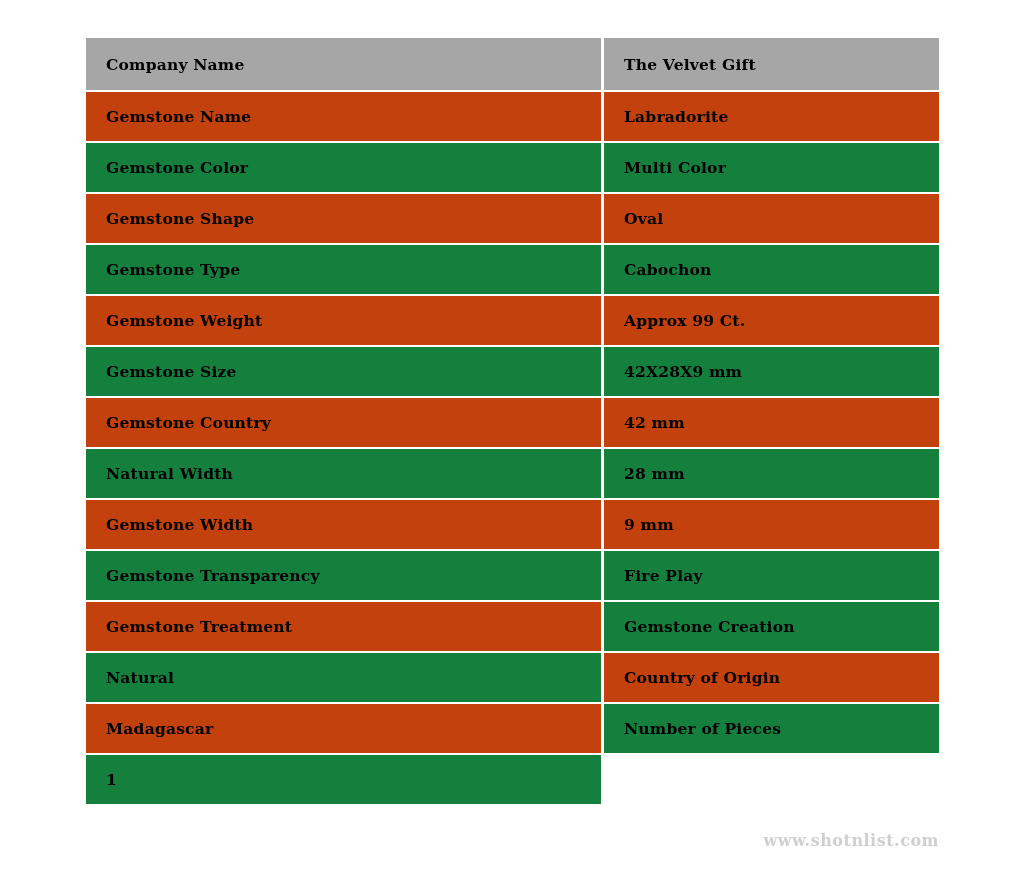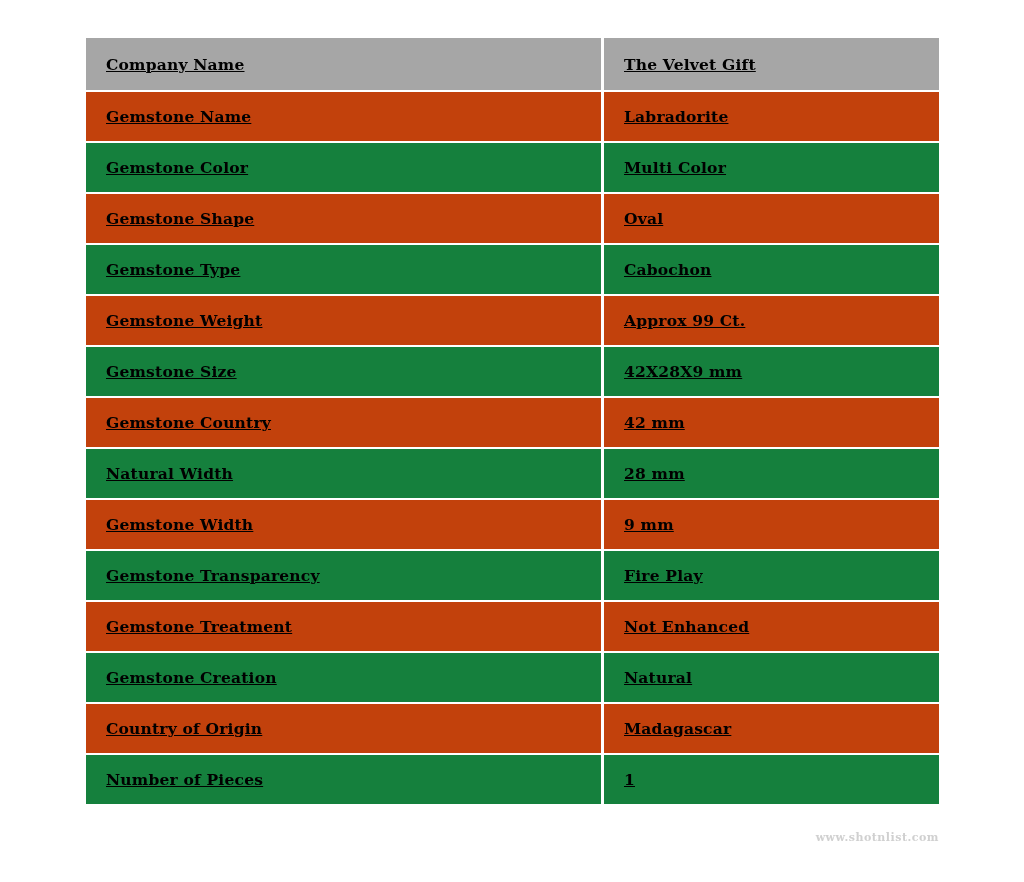--- a/index.html
+++ b/index.html
@@ -17,21 +17,20 @@
   .spec-table {
     position: absolute;
     left: 86px;
     top: 38px;
     width: 853px;
     display: grid;
     grid-template-columns: 515px 335px;
     column-gap: 3px;
     row-gap: 2px;
     background: #ffffff;
-    text-decoration: underline;
   }
   .cell {
     display: flex;
     align-items: center;
     padding-left: 20px;
     padding-right: 10px;
     height: 49px;
     font-weight: bold;
     font-size: 15.5px;
     letter-spacing: 0.2px;
@@ -49,21 +48,21 @@
   .cell.plain {
     background: #15803d;
   }
   .watermark {
     position: absolute;
     left: 86px;
     top: 831px;
     width: 853px;
     text-align: right;
     font-weight: bold;
-    font-size: 11px;
+    font-size: 16px;
     letter-spacing: 0.5px;
     color: #d0d0d0;
   }
 </style>
 </head>
 <body>
 
 <div class="page">
 
   <div class="spec-table">
@@ -95,21 +94,20 @@
     <div class="cell plain">Natural Width</div>
     <div class="cell plain">28 mm</div>
 
     <div class="cell alt">Gemstone Width</div>
     <div class="cell alt">9 mm</div>
 
     <div class="cell plain">Gemstone Transparency</div>
     <div class="cell plain">Fire Play</div>
 
     <div class="cell alt">Gemstone Treatment</div>
-    <div class="cell alt">Not Enhanced</div>
 
     <div class="cell plain">Gemstone Creation</div>
     <div class="cell plain">Natural</div>
 
     <div class="cell alt">Country of Origin</div>
     <div class="cell alt">Madagascar</div>
 
     <div class="cell plain">Number of Pieces</div>
     <div class="cell plain">1</div>
 

